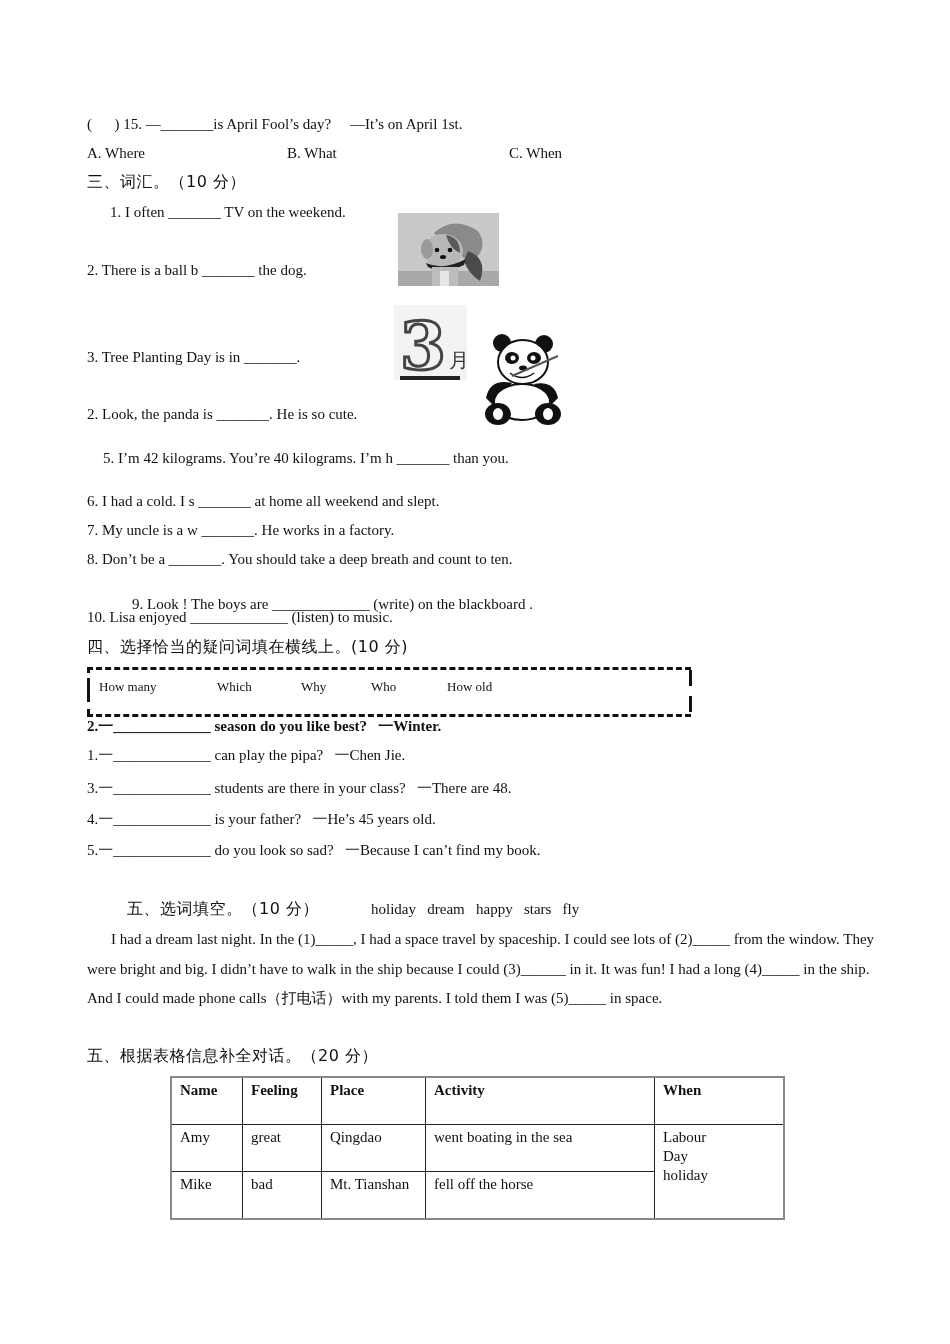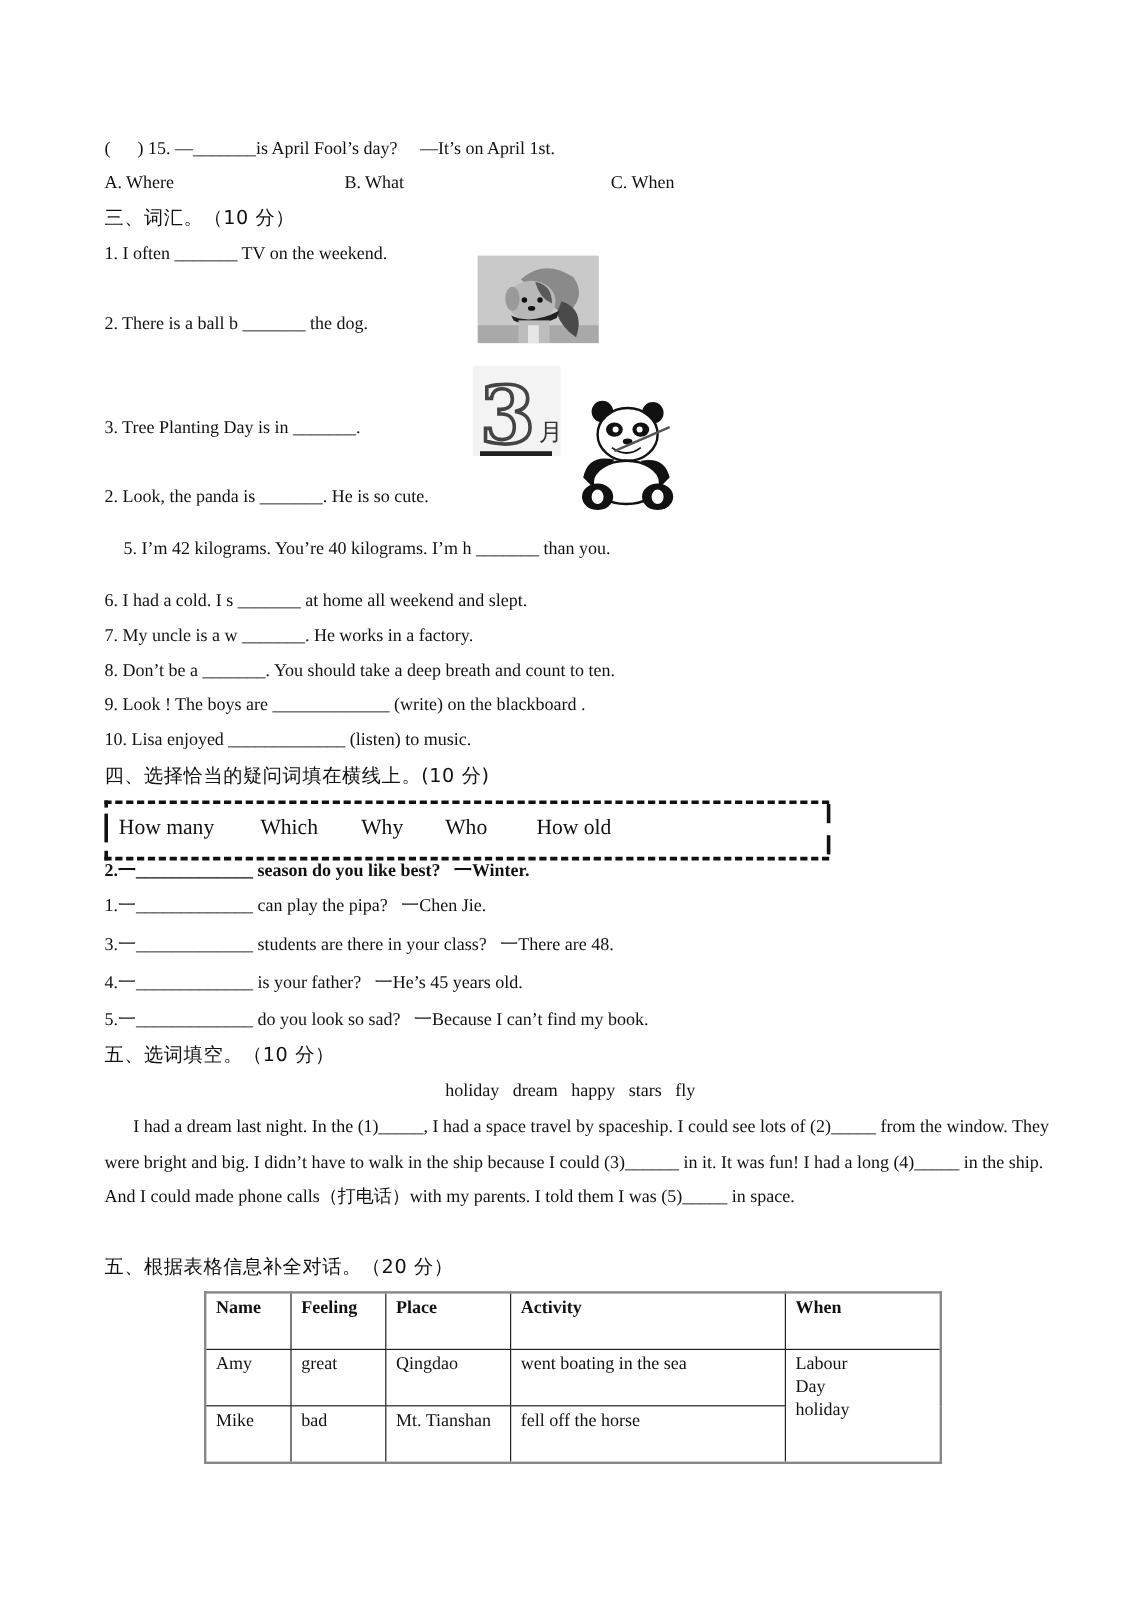--- a/index.html
+++ b/index.html
@@ -21,21 +21,21 @@
   
   .dashbox {
     position: absolute; left: 87px; top: 667px; width: 604px; height: 44px;
     border-top: 3px dashed #111; border-bottom: 3px dashed #111;
   }
   .dashbox .lbar { position:absolute; left:0; top:8px; width:3px; height:24px; background:#111; }
   .dashbox .rbar1 { position:absolute; right:-1px; top:0; width:3px; height:16px; background:#111; }
   .dashbox .rbar2 { position:absolute; right:-1px; top:26px; width:3px; height:16px; background:#111; }
   .dashbox .lcorner-top { position:absolute; left:0; top:-3px; width:3px; height:6px; background:#111; }
   .dashbox .lcorner-bot { position:absolute; left:0; bottom:-3px; width:3px; height:8px; background:#111; }
-  .words { position:absolute; top:9px; left:12px; font-size:18px; white-space: pre; }
+  .words { position:absolute; top:9px; left:12px; font-size:13px; white-space: pre; }
   .words span { position: absolute; top: 0; }
 
   .wordbank { position:absolute; top: 901px; left: 371px; white-space: pre; }
   .para { position:absolute; left: 87px; width: 790px; line-height: 29.5px; top: 925px; }
   .para .indent { display:inline-block; width: 24px; }
 
   table.info {
     position: absolute; left: 170px; top: 1076px; border-collapse: collapse;
     font-size: 15px;
   }
@@ -50,29 +50,29 @@
 </style>
 </head>
 <body>
 
 <div class="line" style="top:114px;">(      ) 15. —_______is April Fool’s day?     —It’s on April 1st.</div>
 <div class="opt" style="top:143px; left:87px;">A. Where</div>
 <div class="opt" style="top:143px; left:287px;">B. What</div>
 <div class="opt" style="top:143px; left:488px;margin-left:21px;">C. When</div>
 
 <div class="line zh" style="top:172px;">三、词汇。（10 分）</div>
-<div class="line" style="top:202px;">1. I often _______ TV on the weekend.</div>
+<div class="line" style="top:202px;margin-left:23px;">1. I often _______ TV on the weekend.</div>
 <div class="line" style="top:260px;">2. There is a ball b _______ the dog.</div>
 <div class="line" style="top:347px;">3. Tree Planting Day is in _______.</div>
 <div class="line" style="top:404px;">2. Look, the panda is _______. He is so cute.</div>
 <div class="line" style="top:448px;margin-left:16px;">5. I’m 42 kilograms. You’re 40 kilograms. I’m h _______ than you.</div>
 <div class="line" style="top:491px;">6. I had a cold. I s _______ at home all weekend and slept.</div>
 <div class="line" style="top:520px;">7. My uncle is a w _______. He works in a factory.</div>
 <div class="line" style="top:549px;">8. Don’t be a _______. You should take a deep breath and count to ten.</div>
-<div class="line" style="top:578px;">9. Look ! The boys are _____________ (write) on the blackboard .</div>
+<div class="line" style="top:594px;margin-left:45px;">9. Look ! The boys are _____________ (write) on the blackboard .</div>
 <div class="line" style="top:607px;">10. Lisa enjoyed _____________ (listen) to music.</div>
 
 <div class="pic dog">
   <svg width="101" height="73" viewBox="0 0 101 73">
     <rect x="0" y="58" width="101" height="15" fill="#a9a9a9"></rect>
     <path d="M36 20 Q55 2 80 18 Q92 36 72 50 Z" fill="#8a8a8a"></path>
     <path d="M70 38 Q90 45 82 68 Q70 60 66 48 Z" fill="#4a4a4a"></path>
     <ellipse cx="45" cy="38" rx="20" ry="17" fill="#b8b8b8"></ellipse>
     <path d="M48 22 Q62 24 62 40 Q52 36 48 22 Z" fill="#5a5a5a"></path>
     <ellipse cx="29" cy="36" rx="6" ry="10" fill="#9a9a9a"></ellipse>
@@ -129,21 +129,21 @@
     <span style="left:272px;">Who</span>
     <span style="left:348px;">How old</span>
   </div>
 </div>
 <div class="line" style="top:717px;margin-top:28px;">1.一_____________ can play the pipa?   一Chen Jie.</div>
 <div class="line" style="top:716px;font-weight:bold;">2.一_____________ season do you like best?   一Winter.</div>
 <div class="line" style="top:778px;">3.一_____________ students are there in your class?   一There are 48.</div>
 <div class="line" style="top:809px;">4.一_____________ is your father?   一He’s 45 years old.</div>
 <div class="line" style="top:840px;">5.一_____________ do you look so sad?   一Because I can’t find my book.</div>
 
-<div class="line zh" style="top:869px;">五、选词填空。（10 分）</div>
+<div class="line zh" style="top:899px;margin-left:40px;">五、选词填空。（10 分）</div>
 <div class="wordbank">holiday   dream   happy   stars   fly</div>
 <div class="para"><span class="indent"></span><span>I had a dream last night. In the (1)_____, I had a space travel by spaceship. I could see lots of (2)_____ from the window. They were bright and big. I didn’t have to walk in the ship because I could (3)______ in it. It was fun! I had a long (4)_____ in the ship. And I could made phone calls（打电话）with my parents. I told them I was (5)_____ in space.</span></div>
 
 <div class="line zh" style="top:1046px;">五、根据表格信息补全对话。（20 分）</div>
 <table class="info">
   <tbody>
       <tr>
     <th style="width:54px;">Name</th>
     <th style="width:62px;">Feeling</th>
     <th style="width:87px;">Place</th>

